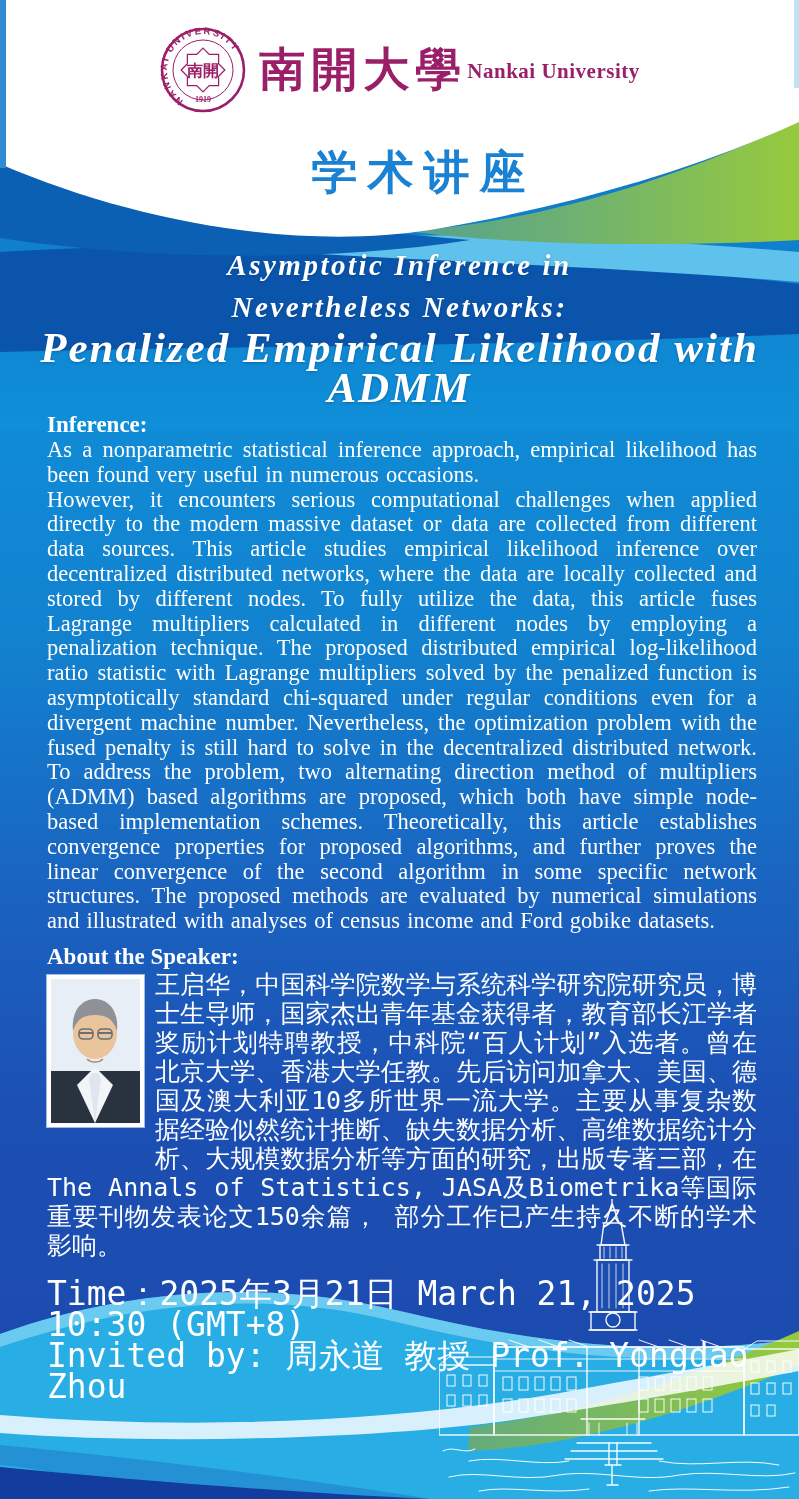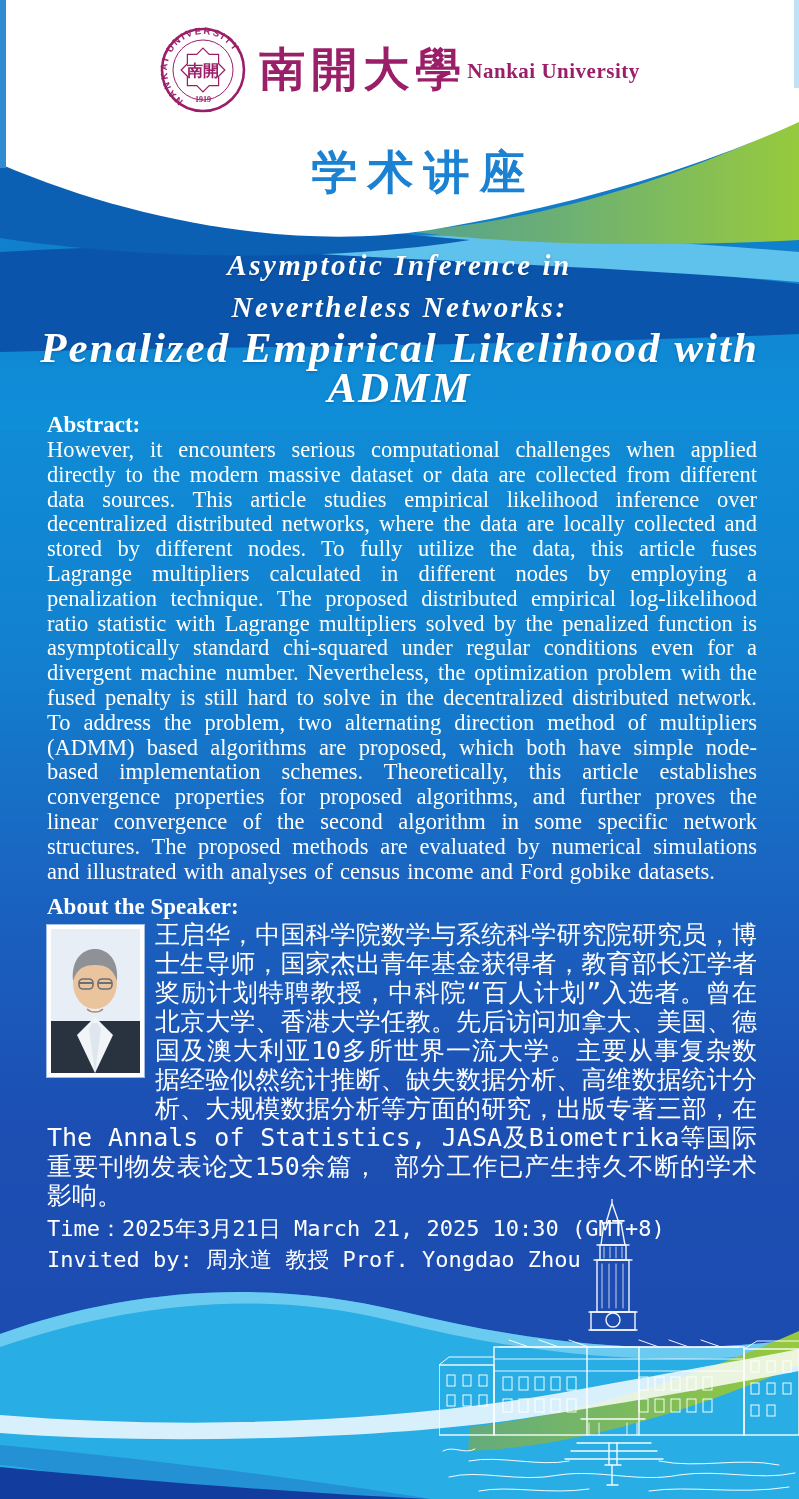--- a/index.html
+++ b/index.html
@@ -37,22 +37,22 @@
   .abstract p{margin:0;font-size:22.5px;line-height:24.8px;text-align:justify;word-spacing:1.5px;}
 
   
   .speaker{margin-top:10px;}
   .speaker-bio{font-family:"DejaVu Sans Mono",monospace;font-size:25px;line-height:29px;
                text-align:justify;color:#fff;}
   .photo{float:left;width:97px;height:152px;margin:5px 11px 26px 0;background:#ffffff;
          box-shadow:0 0 0 1px rgba(255,255,255,.6);}
 
   
-  .details{clear:none;font-family:"DejaVu Sans Mono",monospace;font-size:22px;line-height:31px;
-           color:#fff;margin-top:3px;}
+  .details{clear:none;font-family:"DejaVu Sans Mono",monospace;font-size:33px;line-height:31px;
+           color:#fff;margin-top:18px;}
   .details div{margin:0;}
 
   
   .footer{position:absolute;left:28px;bottom:20px;z-index:5;color:#8d2181;}
   .footer-cn{font-size:27px;font-weight:bold;letter-spacing:2px;line-height:32px;}
   .footer-en{font-size:16.5px;font-weight:bold;letter-spacing:.4px;margin-top:3px;}
 </style>
 </head>
 <body>
 
@@ -199,21 +199,22 @@
 
     <div class="event-type">学术讲座</div>
 
     <div class="talk-title">
       <div class="l12">Asymptotic Inference in</div>
       <div class="l12">Nevertheless Networks:</div>
       <div class="l3">Penalized Empirical Likelihood with ADMM</div>
     </div>
 
     <div class="body-text abstract">
-      <div class="sec-heading">Abstract:</div>
+      <div class="sec-heading">Inference:</div>
+      <p>As a nonparametric statistical inference approach, empirical likelihood has been found very useful in numerous occasions.</p>
       <p>However, it encounters serious computational challenges when applied directly to the modern massive dataset or data are collected from different data sources. This article studies empirical likelihood inference over decentralized distributed networks, where the data are locally collected and stored by different nodes. To fully utilize the data, this article fuses Lagrange multipliers calculated in different nodes by employing a penalization technique. The proposed distributed empirical log-likelihood ratio statistic with Lagrange multipliers solved by the penalized function is asymptotically standard chi-squared under regular conditions even for a divergent machine number. Nevertheless, the optimization problem with the fused penalty is still hard to solve in the decentralized distributed network. To address the problem, two alternating direction method of multipliers (ADMM) based algorithms are proposed, which both have simple node-based implementation schemes. Theoretically, this article establishes convergence properties for proposed algorithms, and further proves the linear convergence of the second algorithm in some specific network structures. The proposed methods are evaluated by numerical simulations and illustrated with analyses of census income and Ford gobike datasets.</p>
     </div>
 
     <div class="body-text speaker">
       <div class="sec-heading">About the Speaker:</div>
       <div class="speaker-bio">
         <svg class="photo" width="97" height="152" viewBox="0 0 97 152">
           <rect x="0" y="0" width="97" height="152" fill="#ffffff"></rect>
           <rect x="4" y="4" width="89" height="144" fill="#e8eef5"></rect>
           <rect x="4" y="96" width="89" height="52" fill="#29323f"></rect>

